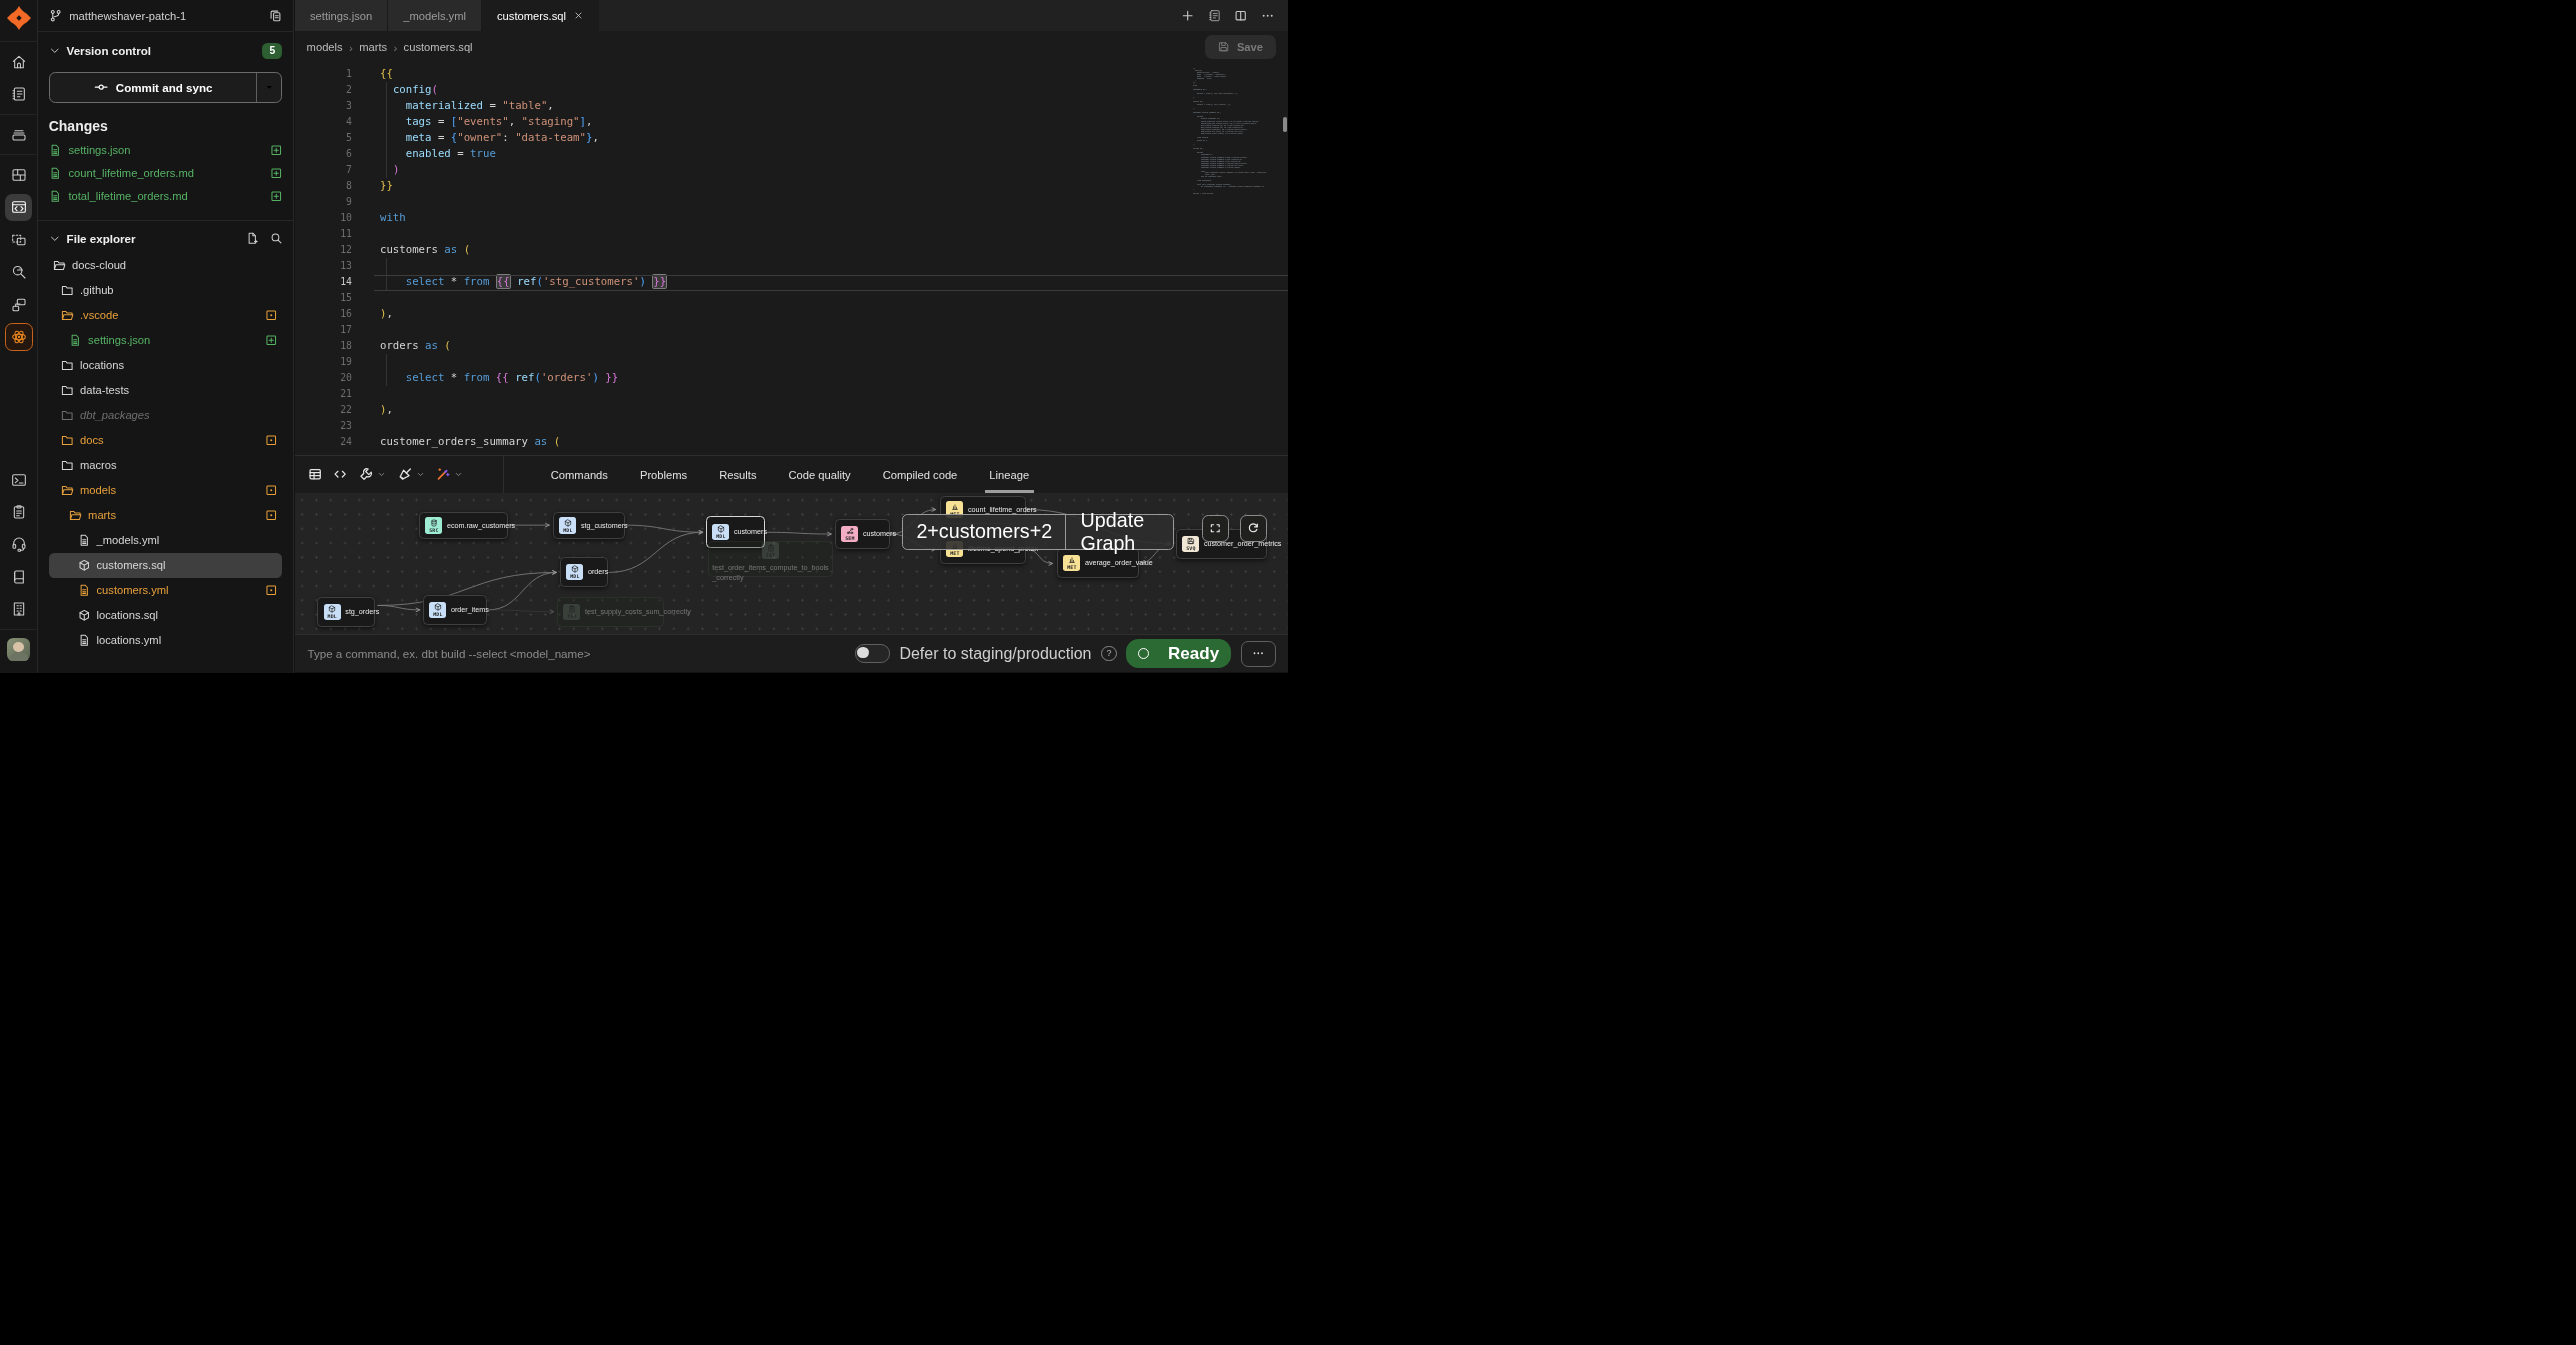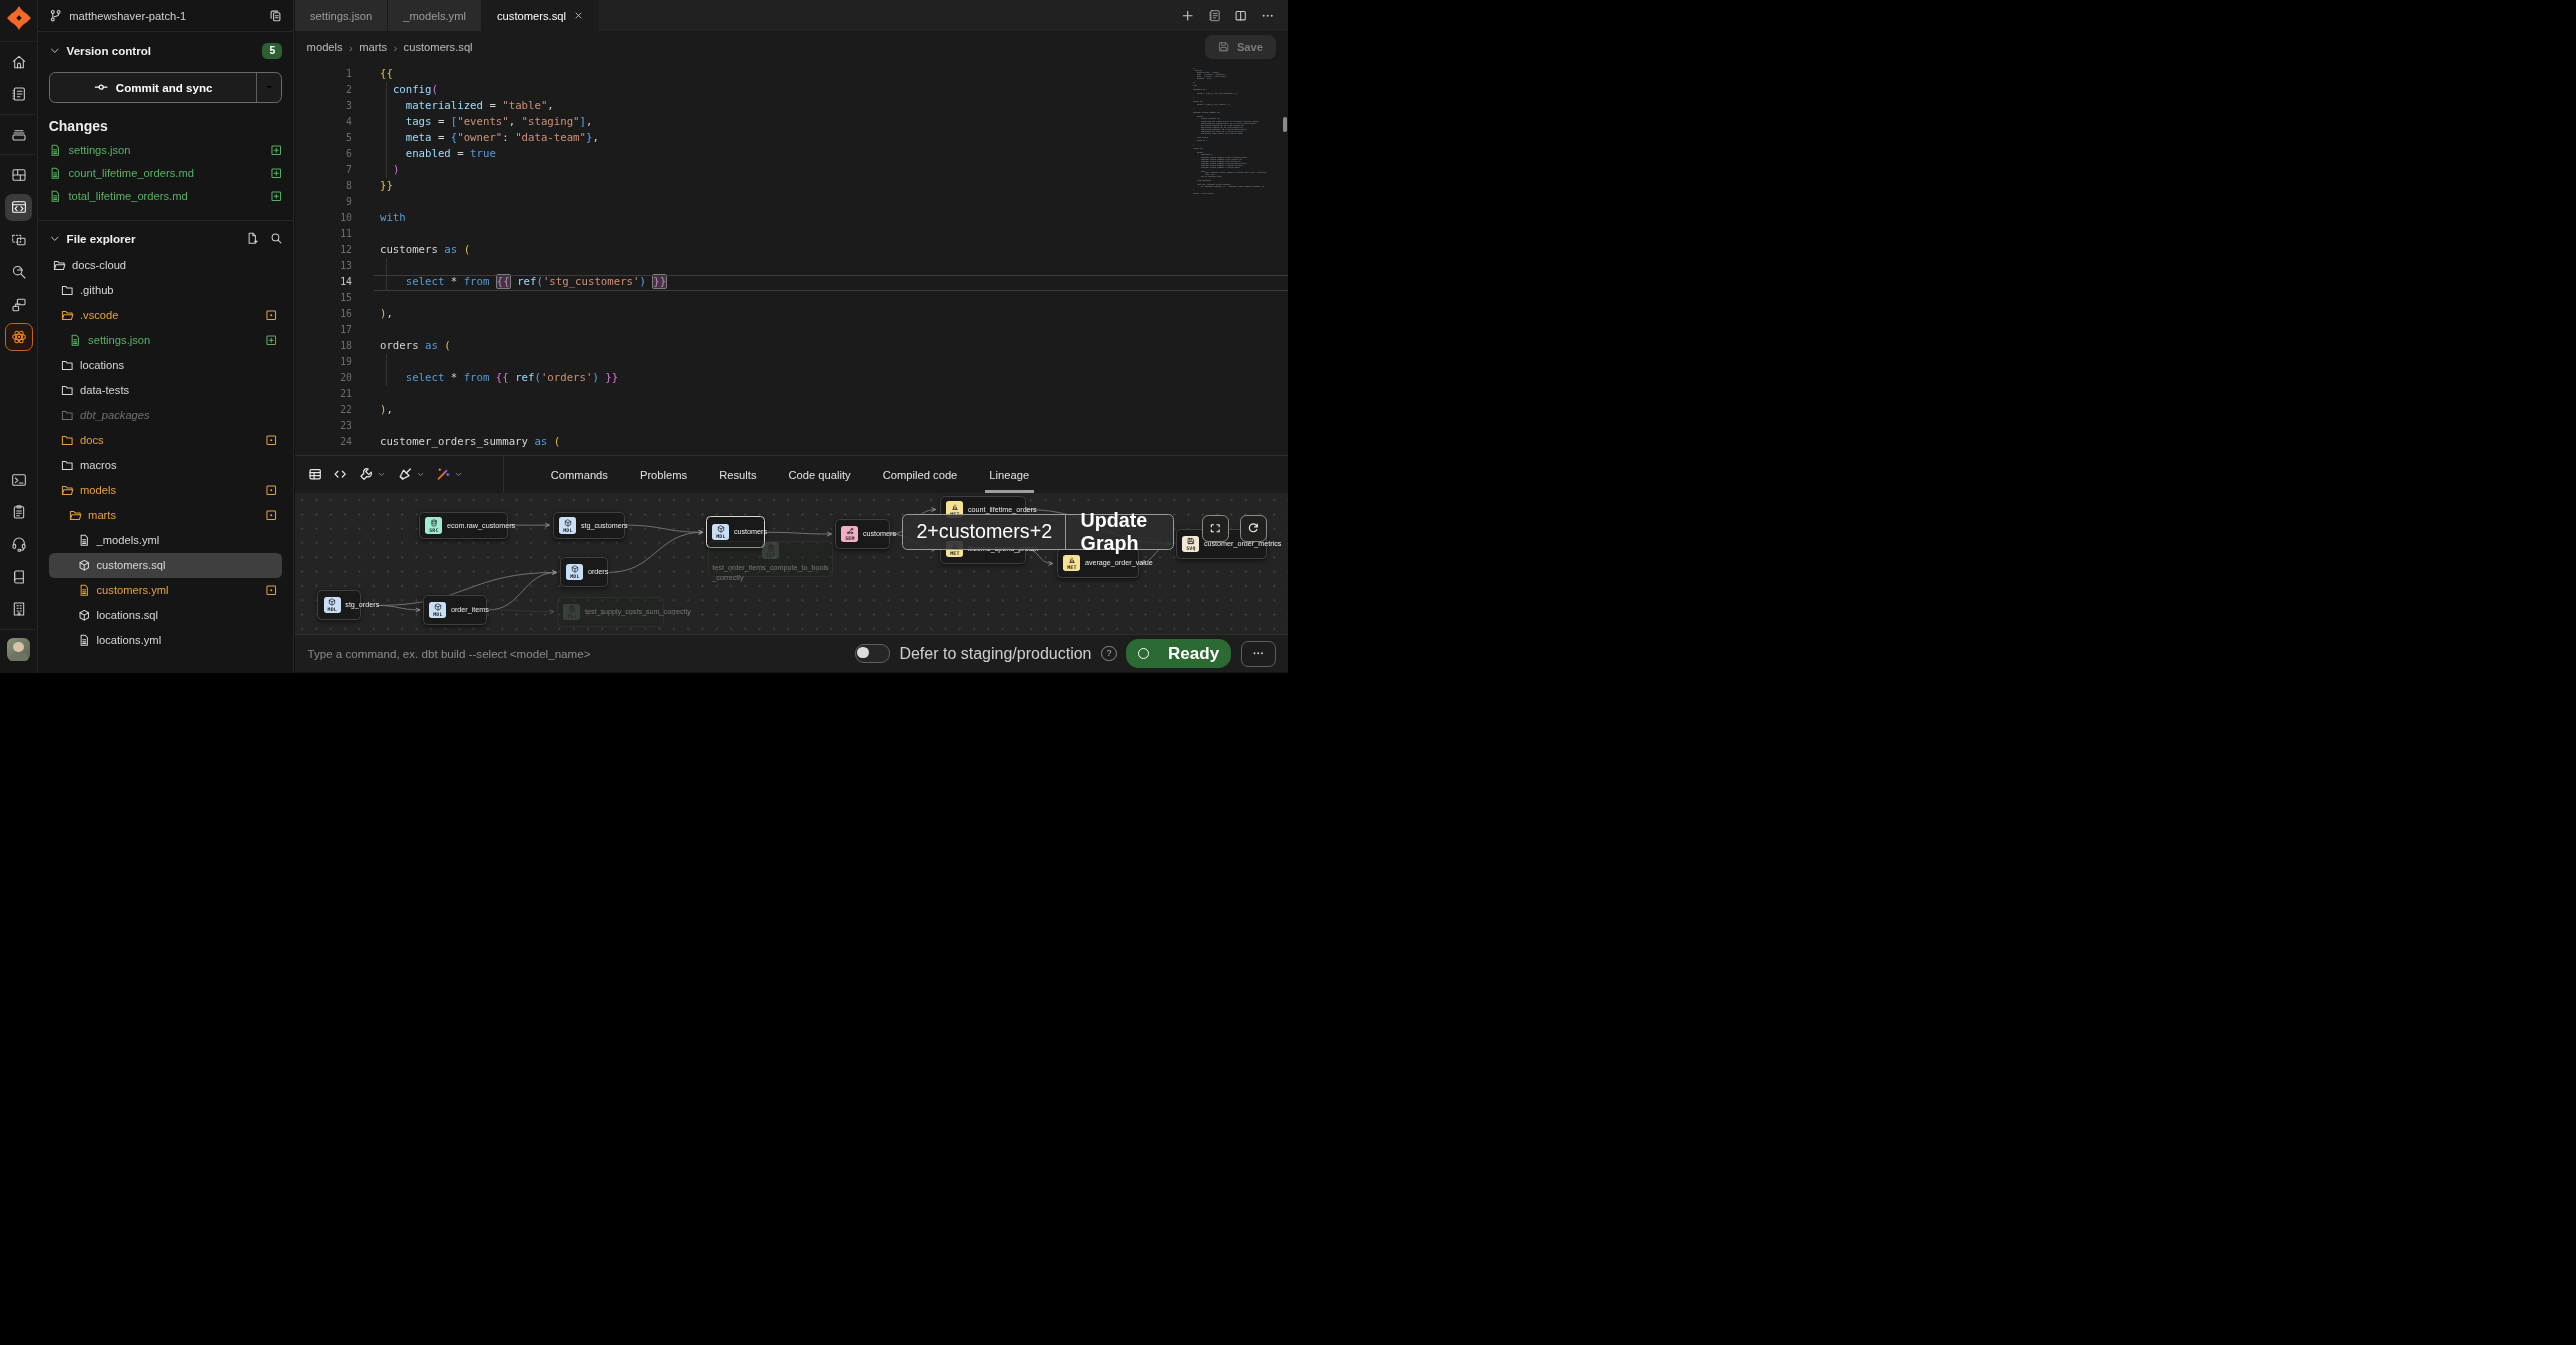--- a/index.html
+++ b/index.html
@@ -116,21 +116,21 @@
   .chip svg{width:8px;height:8px;stroke-width:1.4;}
   .chip .bl{font-size:4.9px;font-weight:bold;letter-spacing:0.2px;font-family:"DejaVu Sans Mono",monospace;}
   .chip.SRC{background:#9debd2}.chip.MDL{background:#c9dff7}.chip.SEM{background:#f3aec6}
   .chip.MET{background:#f7e194}.chip.SVQ{background:#f0e8d4}
   .chip.TST{background:#5d6e5f;color:#222;}
   .node .lbl{line-height:1.3;white-space:pre-line;}
   .ov{position:absolute;display:flex;align-items:stretch;background:rgba(46,46,46,.9);border:1.3px solid #9a9a9a;
       border-radius:5.4px;z-index:5;color:#fff;box-sizing:border-box;}
   .ov-q{flex:1;display:flex;align-items:center;padding:0 13.4px;font-size:19.7px;}
   .ov-sep{width:1.3px;background:#9a9a9a;}
-  .ov-b{display:flex;align-items:center;padding:0 14.3px;font-size:19.7px;cursor:pointer;font-weight:bold;}
+  .ov-b{display:flex;align-items:center;padding:0 14.3px;font-size:19.7px;cursor:pointer;}
   .gbtn{position:absolute;width:27px;height:27px;background:#20201f;border:1.3px solid #8c8c8c;border-radius:6.3px;
         display:flex;align-items:center;justify-content:center;color:#eee;z-index:6;cursor:pointer;box-sizing:border-box;}
   .gbtn .ic svg{width:12.5px;height:12.5px;stroke-width:1.5;}
 
   
   .cmdbar{height:38px;border-top:0.9px solid #2e2e2e;background:#1d1d1d;display:flex;align-items:center;
           padding:0 12.5px;gap:10.7px;box-sizing:border-box;}
   .cmd-ph{color:#8b8b8b;font-size:11.6px;}
   .cmd-right{margin-left:auto;display:flex;align-items:center;gap:9.8px;}
   .toggle{width:33px;height:17px;border:0.9px solid #606060;border-radius:9px;background:#262626;position:relative;cursor:pointer;}
@@ -860,21 +860,21 @@
               <span class="ic">
                 <svg viewBox="0 0 16 16">
                   <path d="M8 1.8l5.4 3v6.4L8 14.2l-5.4-3V4.8z"></path>
                   <path d="M2.6 4.8L8 7.8l5.4-3M8 7.8v6.4"></path>
                 </svg>
               </span>
               <span class="bl">MDL</span>
             </span>
             <span class="lbl">orders</span>
           </div>
-          <div class="node" style="left: 22.4px; top: 97px; width: 44px; height: 30px; justify-content: space-between;">
+          <div class="node" style="left: 22.4px; top: 104px; width: 58px; height: 30px; justify-content: space-between;">
             <span class="chip MDL">
               <span class="ic">
                 <svg viewBox="0 0 16 16">
                   <path d="M8 1.8l5.4 3v6.4L8 14.2l-5.4-3V4.8z"></path>
                   <path d="M2.6 4.8L8 7.8l5.4-3M8 7.8v6.4"></path>
                 </svg>
               </span>
               <span class="bl">MDL</span>
             </span>
             <span class="lbl">stg_orders</span>

